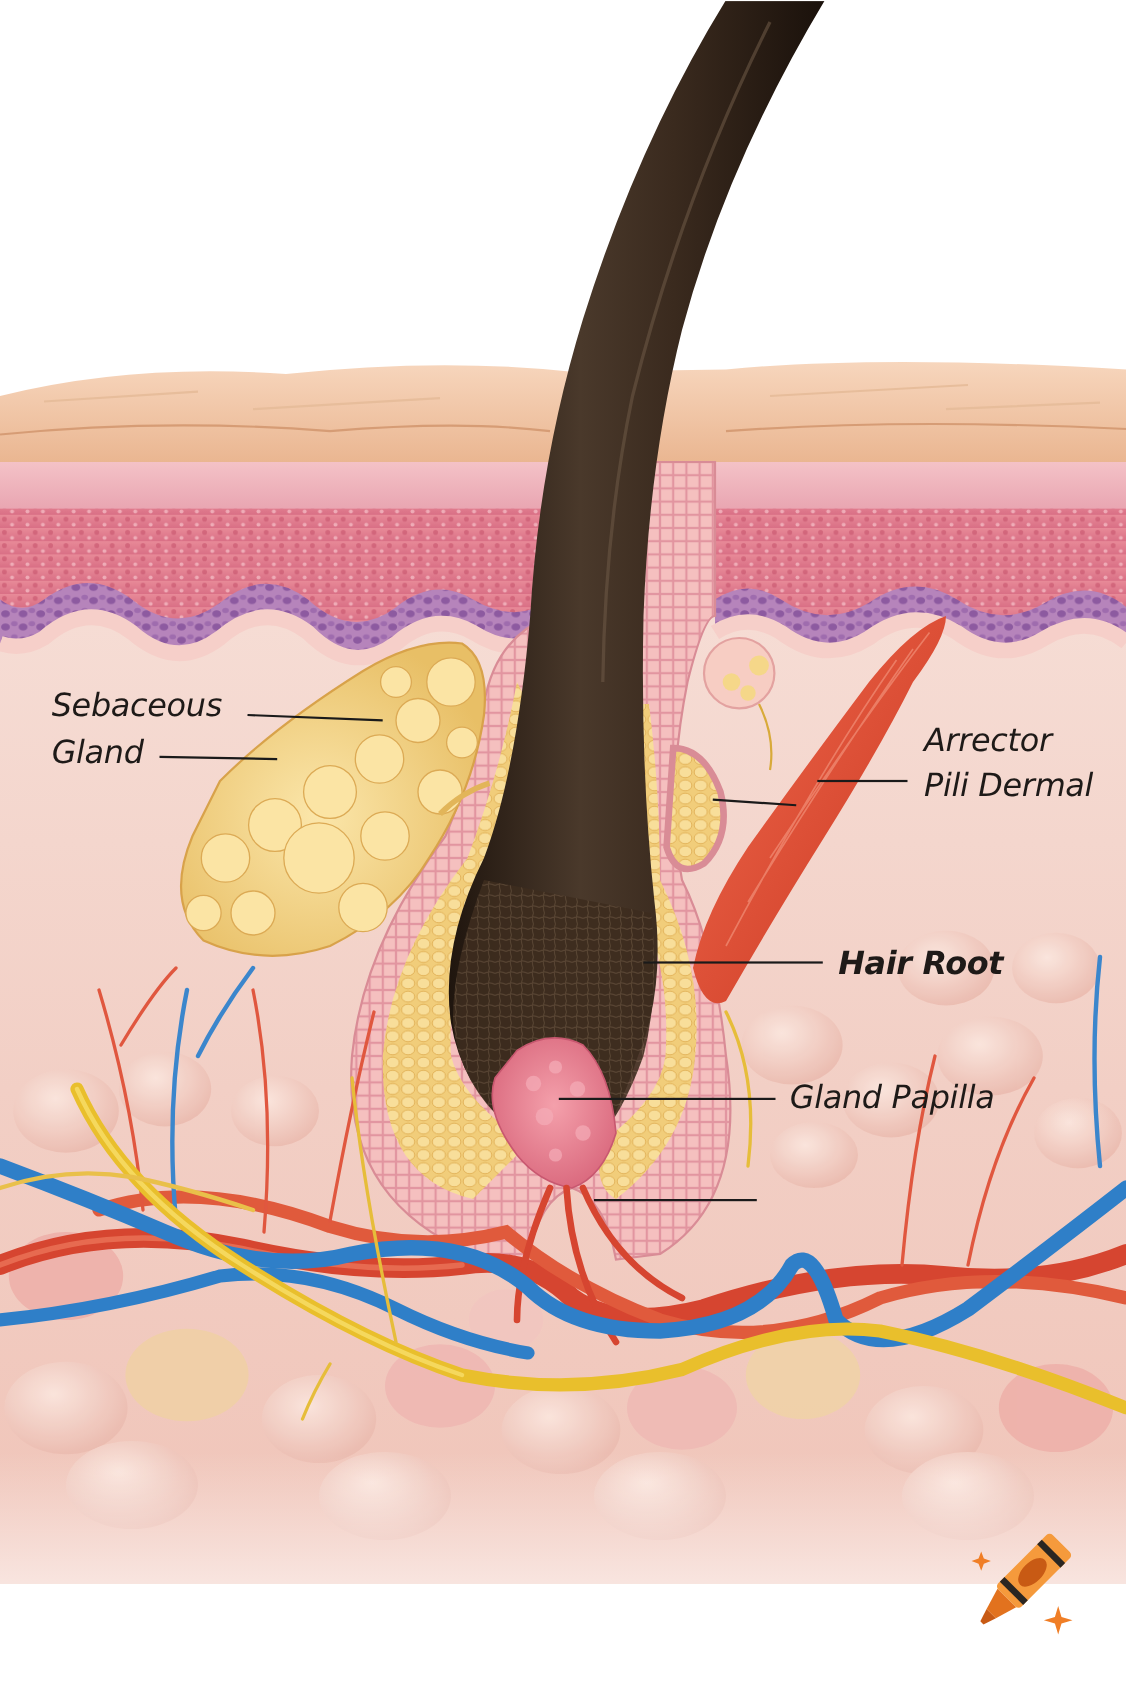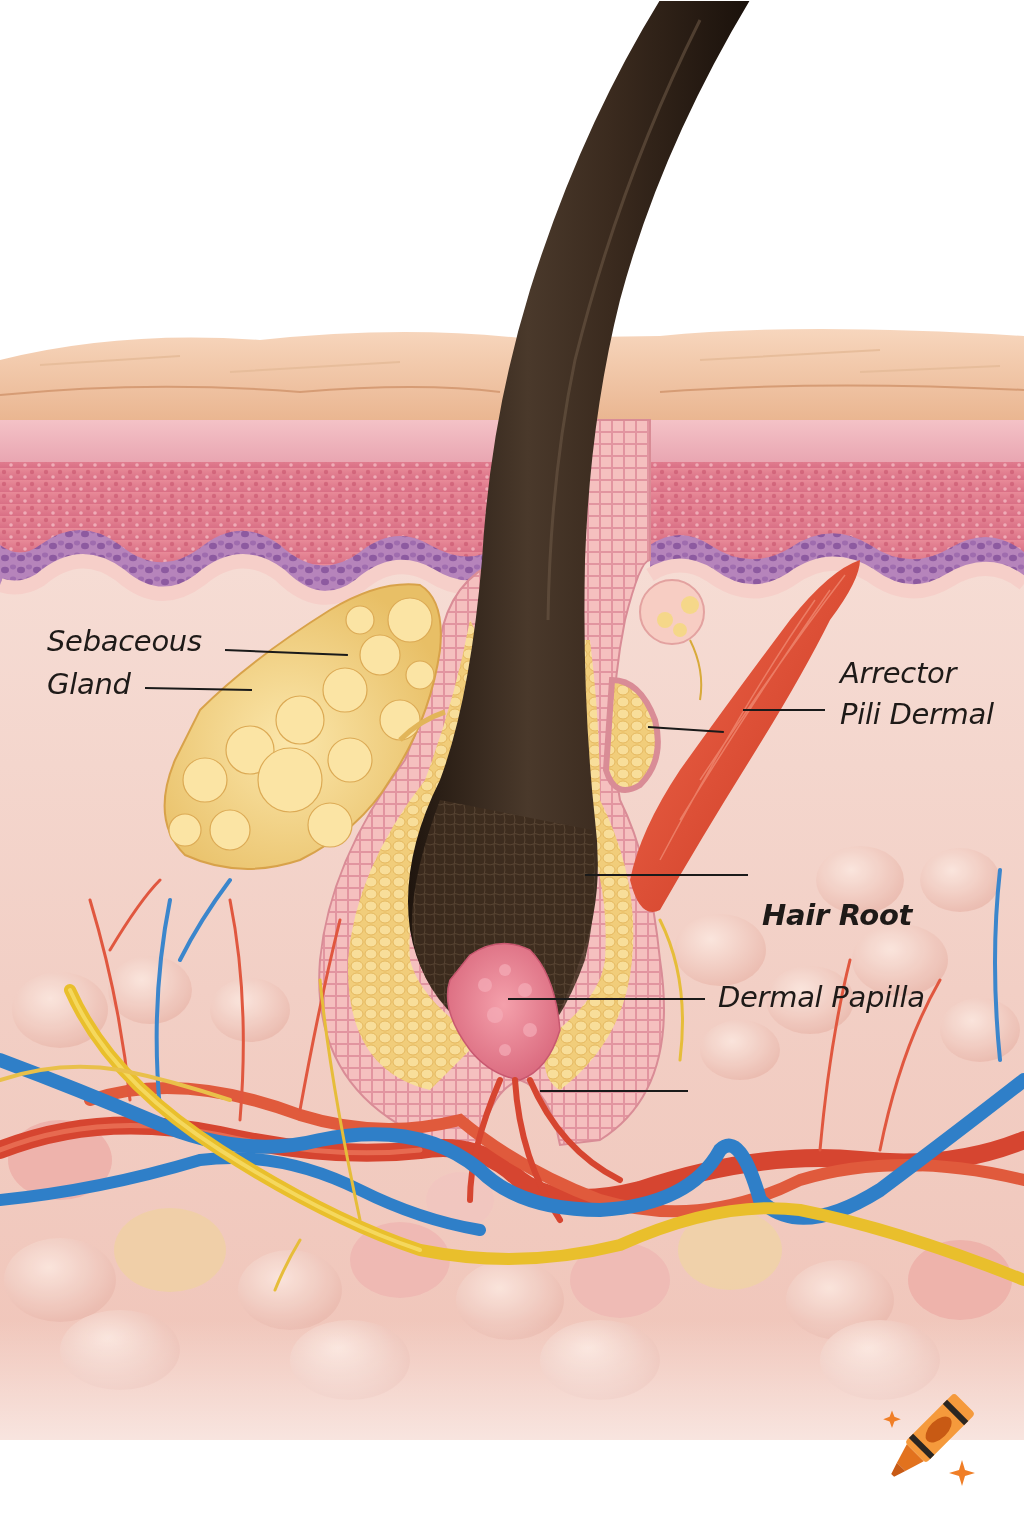--- a/index.html
+++ b/index.html
@@ -199,22 +199,22 @@
 
   <rect x="0" y="1320" width="1024" height="216" fill="url(#gFade)"></rect>
 
   <rect x="0" y="0" width="1024" height="1" fill="#ffffff"></rect>
 </svg>
 
 <div class="label" style="left:47px; top:627px;">Sebaceous</div>
 <div class="label" style="left:47px; top:670px;text-align:right;">Gland</div>
 <div class="label" style="left:840px; top:659px;">Arrector</div>
 <div class="label" style="left:840px; top:700px;">Pili Dermal</div>
-<div class="label bold" style="left:762px; top:861px;margin-top:40px;">Hair Root</div>
-<div class="label" style="left:718px; top:983px;">Dermal Papilla</div>
+<div class="label bold" style="left:762px; top:861px;">Hair Root</div>
+<div class="label" style="left:718px; top:983px;">Gland Papilla</div>
 
 <div class="leader" style="left:225px; top:649px; width:123px; transform:rotate(2.3deg);"></div>
 <div class="leader" style="left:145px; top:687px; width:107px; transform:rotate(1.1deg);"></div>
 <div class="leader" style="left:743px; top:709px; width:82px;"></div>
 <div class="leader" style="left:648px; top:726px; width:76px; transform:rotate(3.8deg);"></div>
 <div class="leader" style="left:585px; top:874px; width:163px;"></div>
 <div class="leader" style="left:508px; top:998px; width:197px;"></div>
 <div class="leader" style="left:540px; top:1090px; width:148px;"></div>
 
 <svg id="logo" viewBox="0 0 120 120" xmlns="http://www.w3.org/2000/svg">

